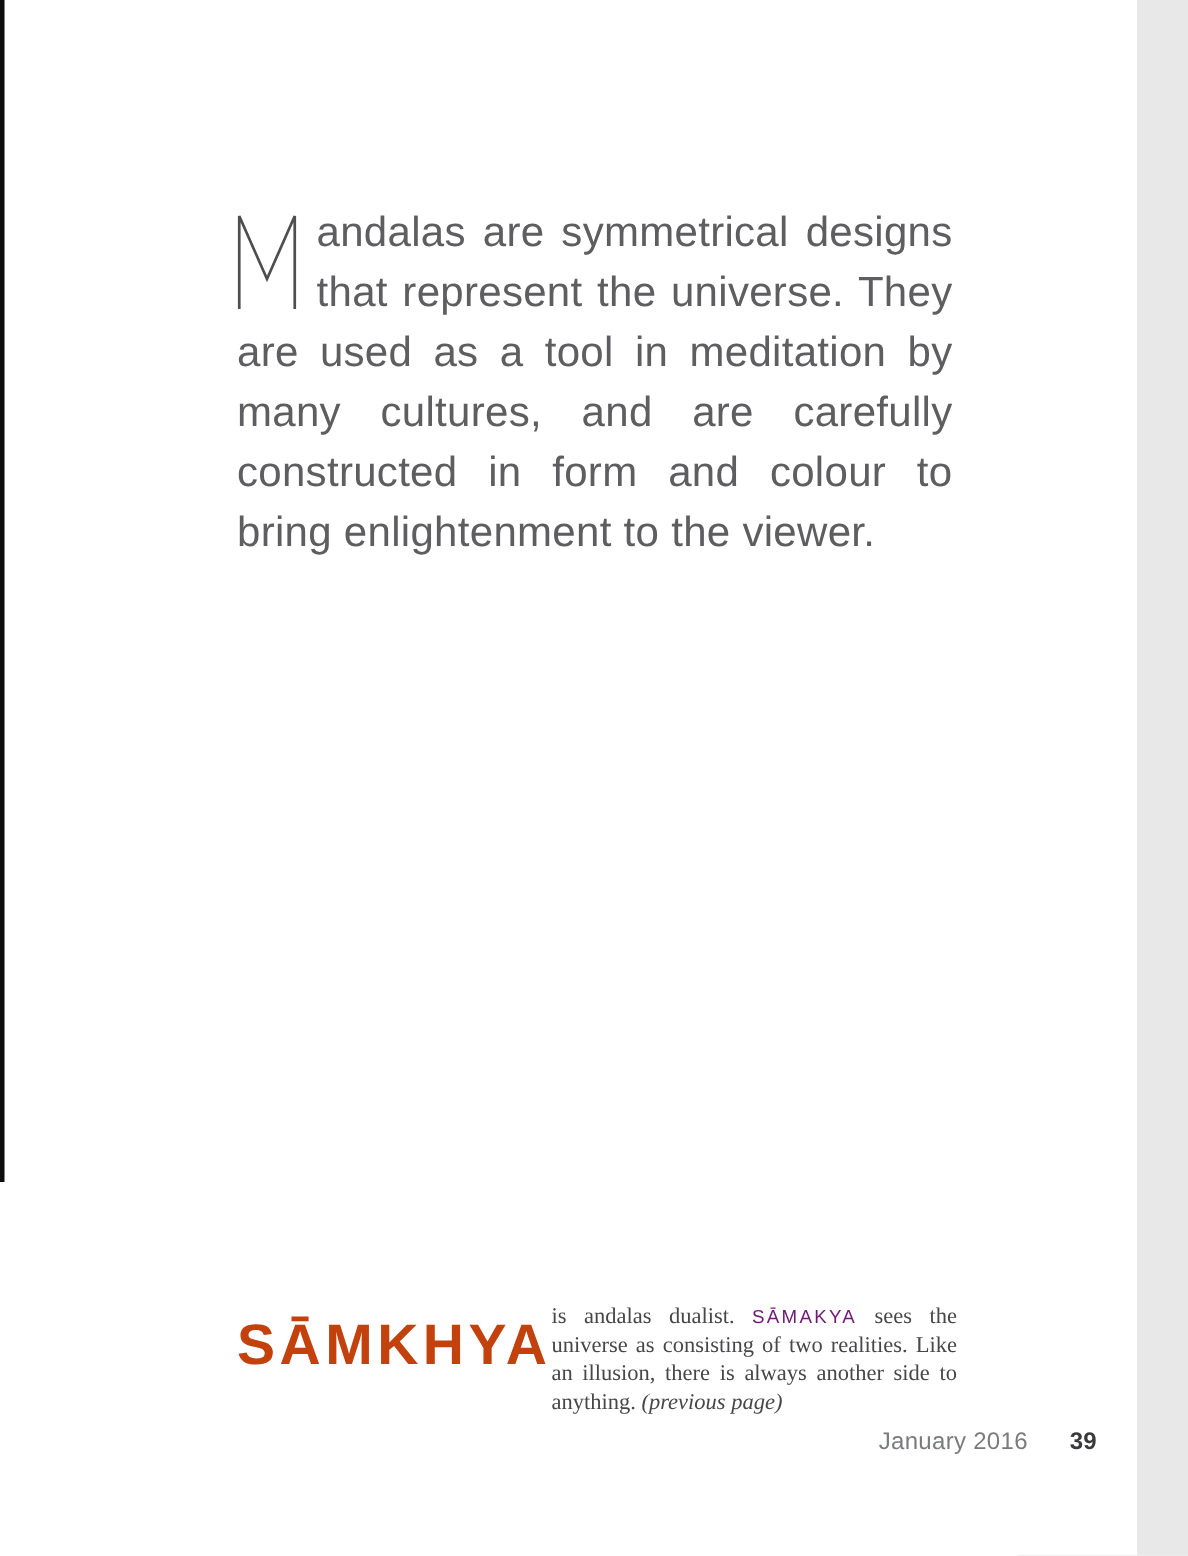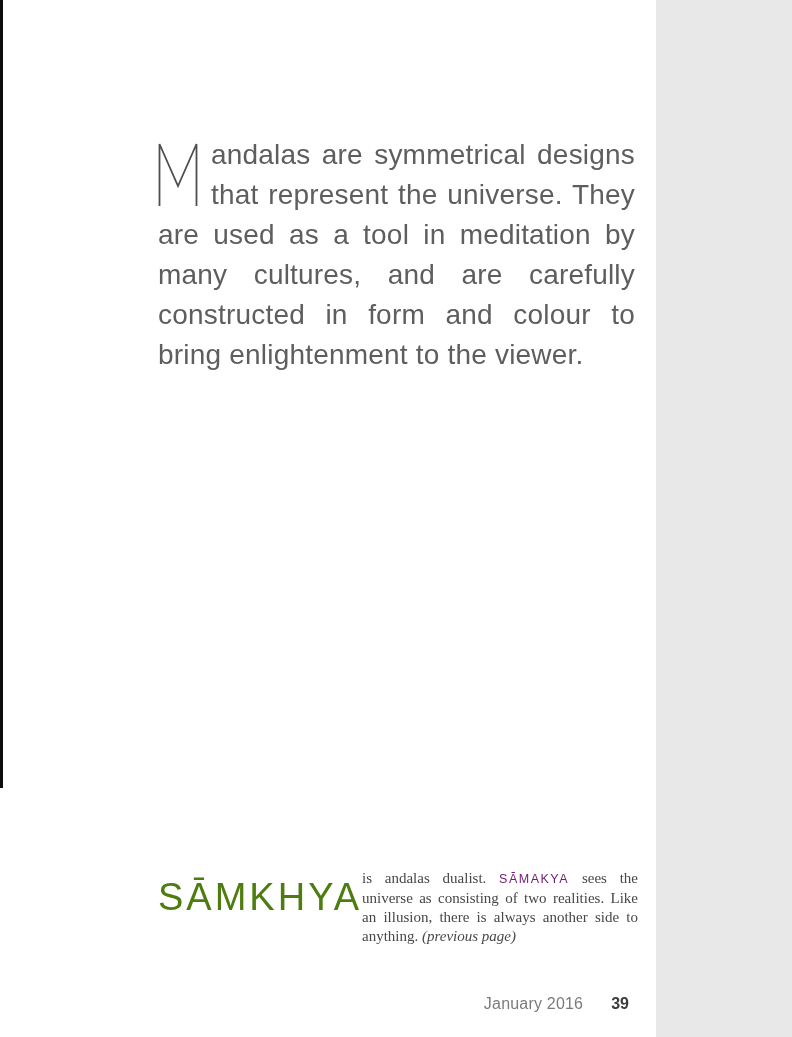--- a/index.html
+++ b/index.html
@@ -2,21 +2,21 @@
 <html><head>
 <meta charset="utf-8">
 <style>
   html, body {
     margin: 0;
     padding: 0;
     background: #e8e8e8;
   }
   .page {
     position: relative;
-    width: 656px;
+    width: 758px;
     height: 1037px;
     background: #ffffff;
     overflow: hidden;
     font-family: "Liberation Sans", sans-serif;
   }
 
   
   .left-rule {
     position: absolute;
     left: 0;
@@ -67,23 +67,23 @@
     top: 869px;
     width: 480px;
     display: flex;
     align-items: flex-start;
   }
   .samkhya-title {
     flex: 0 0 202px;
     margin: 6px 0 0 0;
     font-size: 38px;
     line-height: 44px;
-    font-weight: 400;
+    font-weight: 700;
     letter-spacing: 3px;
-    color: #4d7c0f;
+    color: #c2410c;
     text-align: right;
   }
   .samkhya-caption {
     flex: 1;
     margin: 0;
     font-family: "Liberation Serif", serif;
     font-size: 15px;
     line-height: 19px;
     color: #47474a;
     text-align: justify;
@@ -94,21 +94,21 @@
     font-size: 12.5px;
     letter-spacing: 1.5px;
     color: #701a75;
   }
   .samkhya-caption .note {
   }
 
   
   .footer {
     position: absolute;
-    top: 995px;
+    top: 953px;
     right: 27px;
     display: flex;
     align-items: baseline;
     gap: 28px;
   }
   .footer .issue {
     font-size: 16px;
     color: #7a7b7e;
     letter-spacing: 0.2px;
   }

